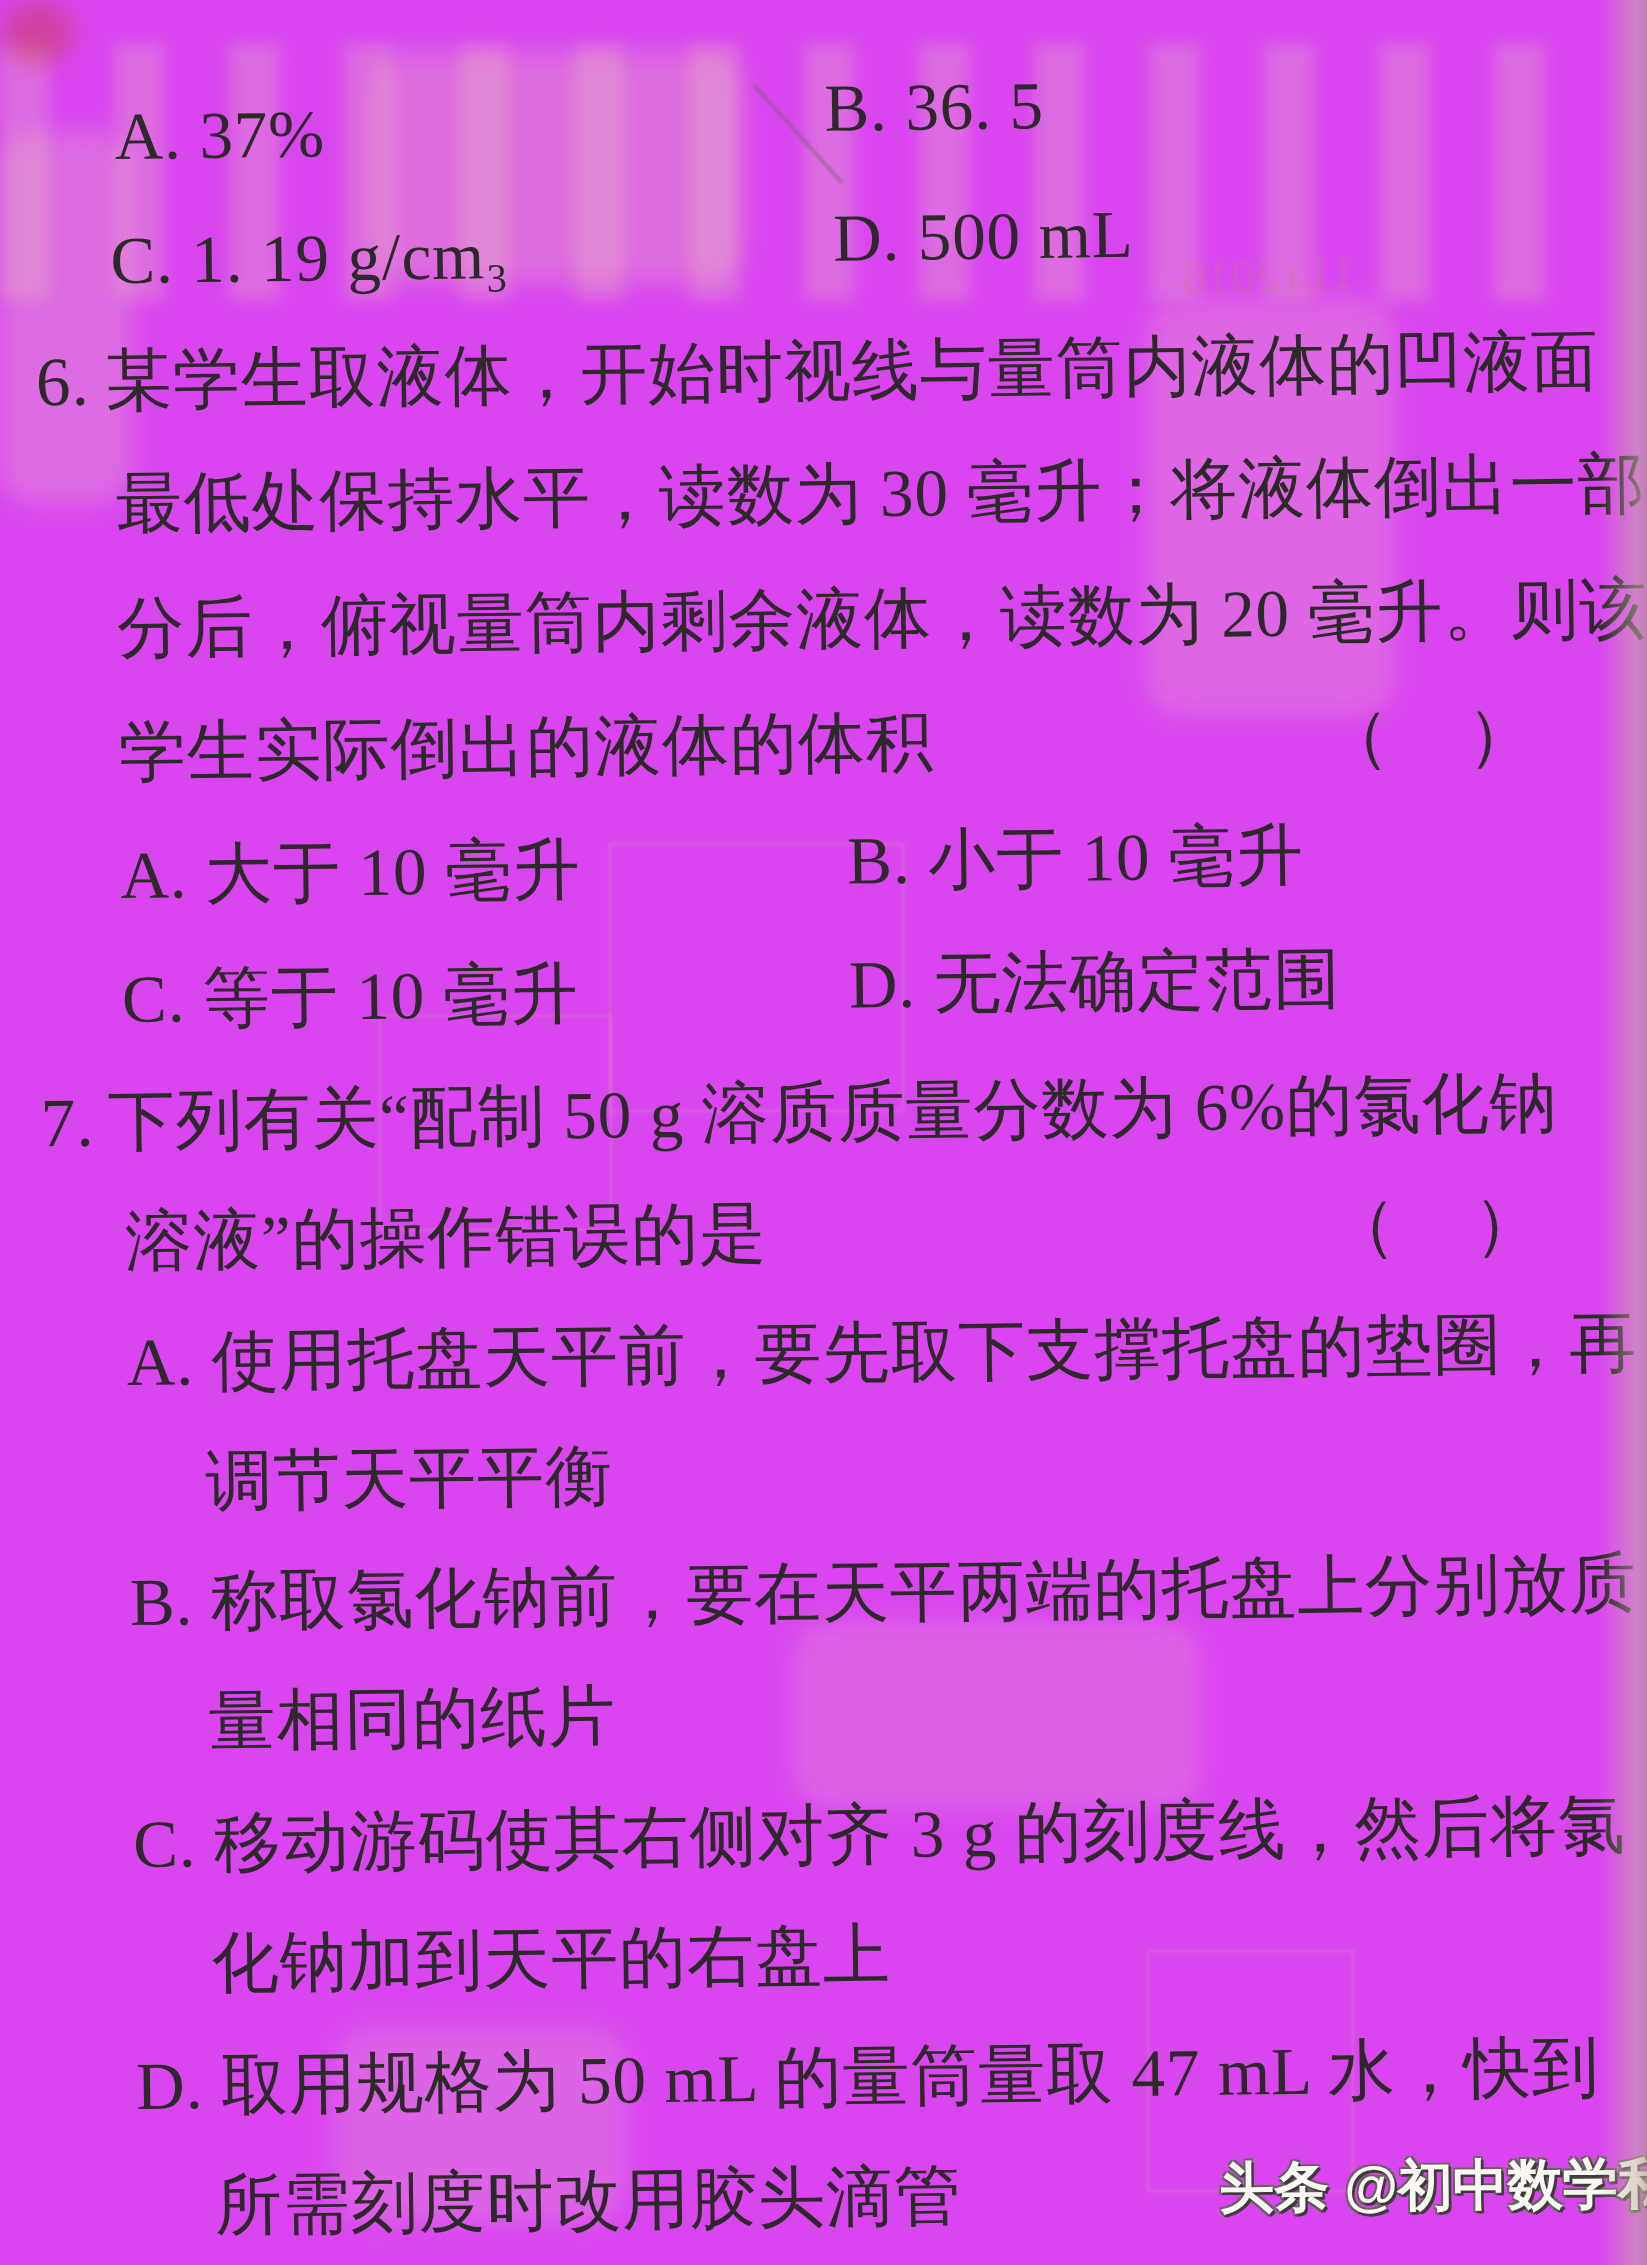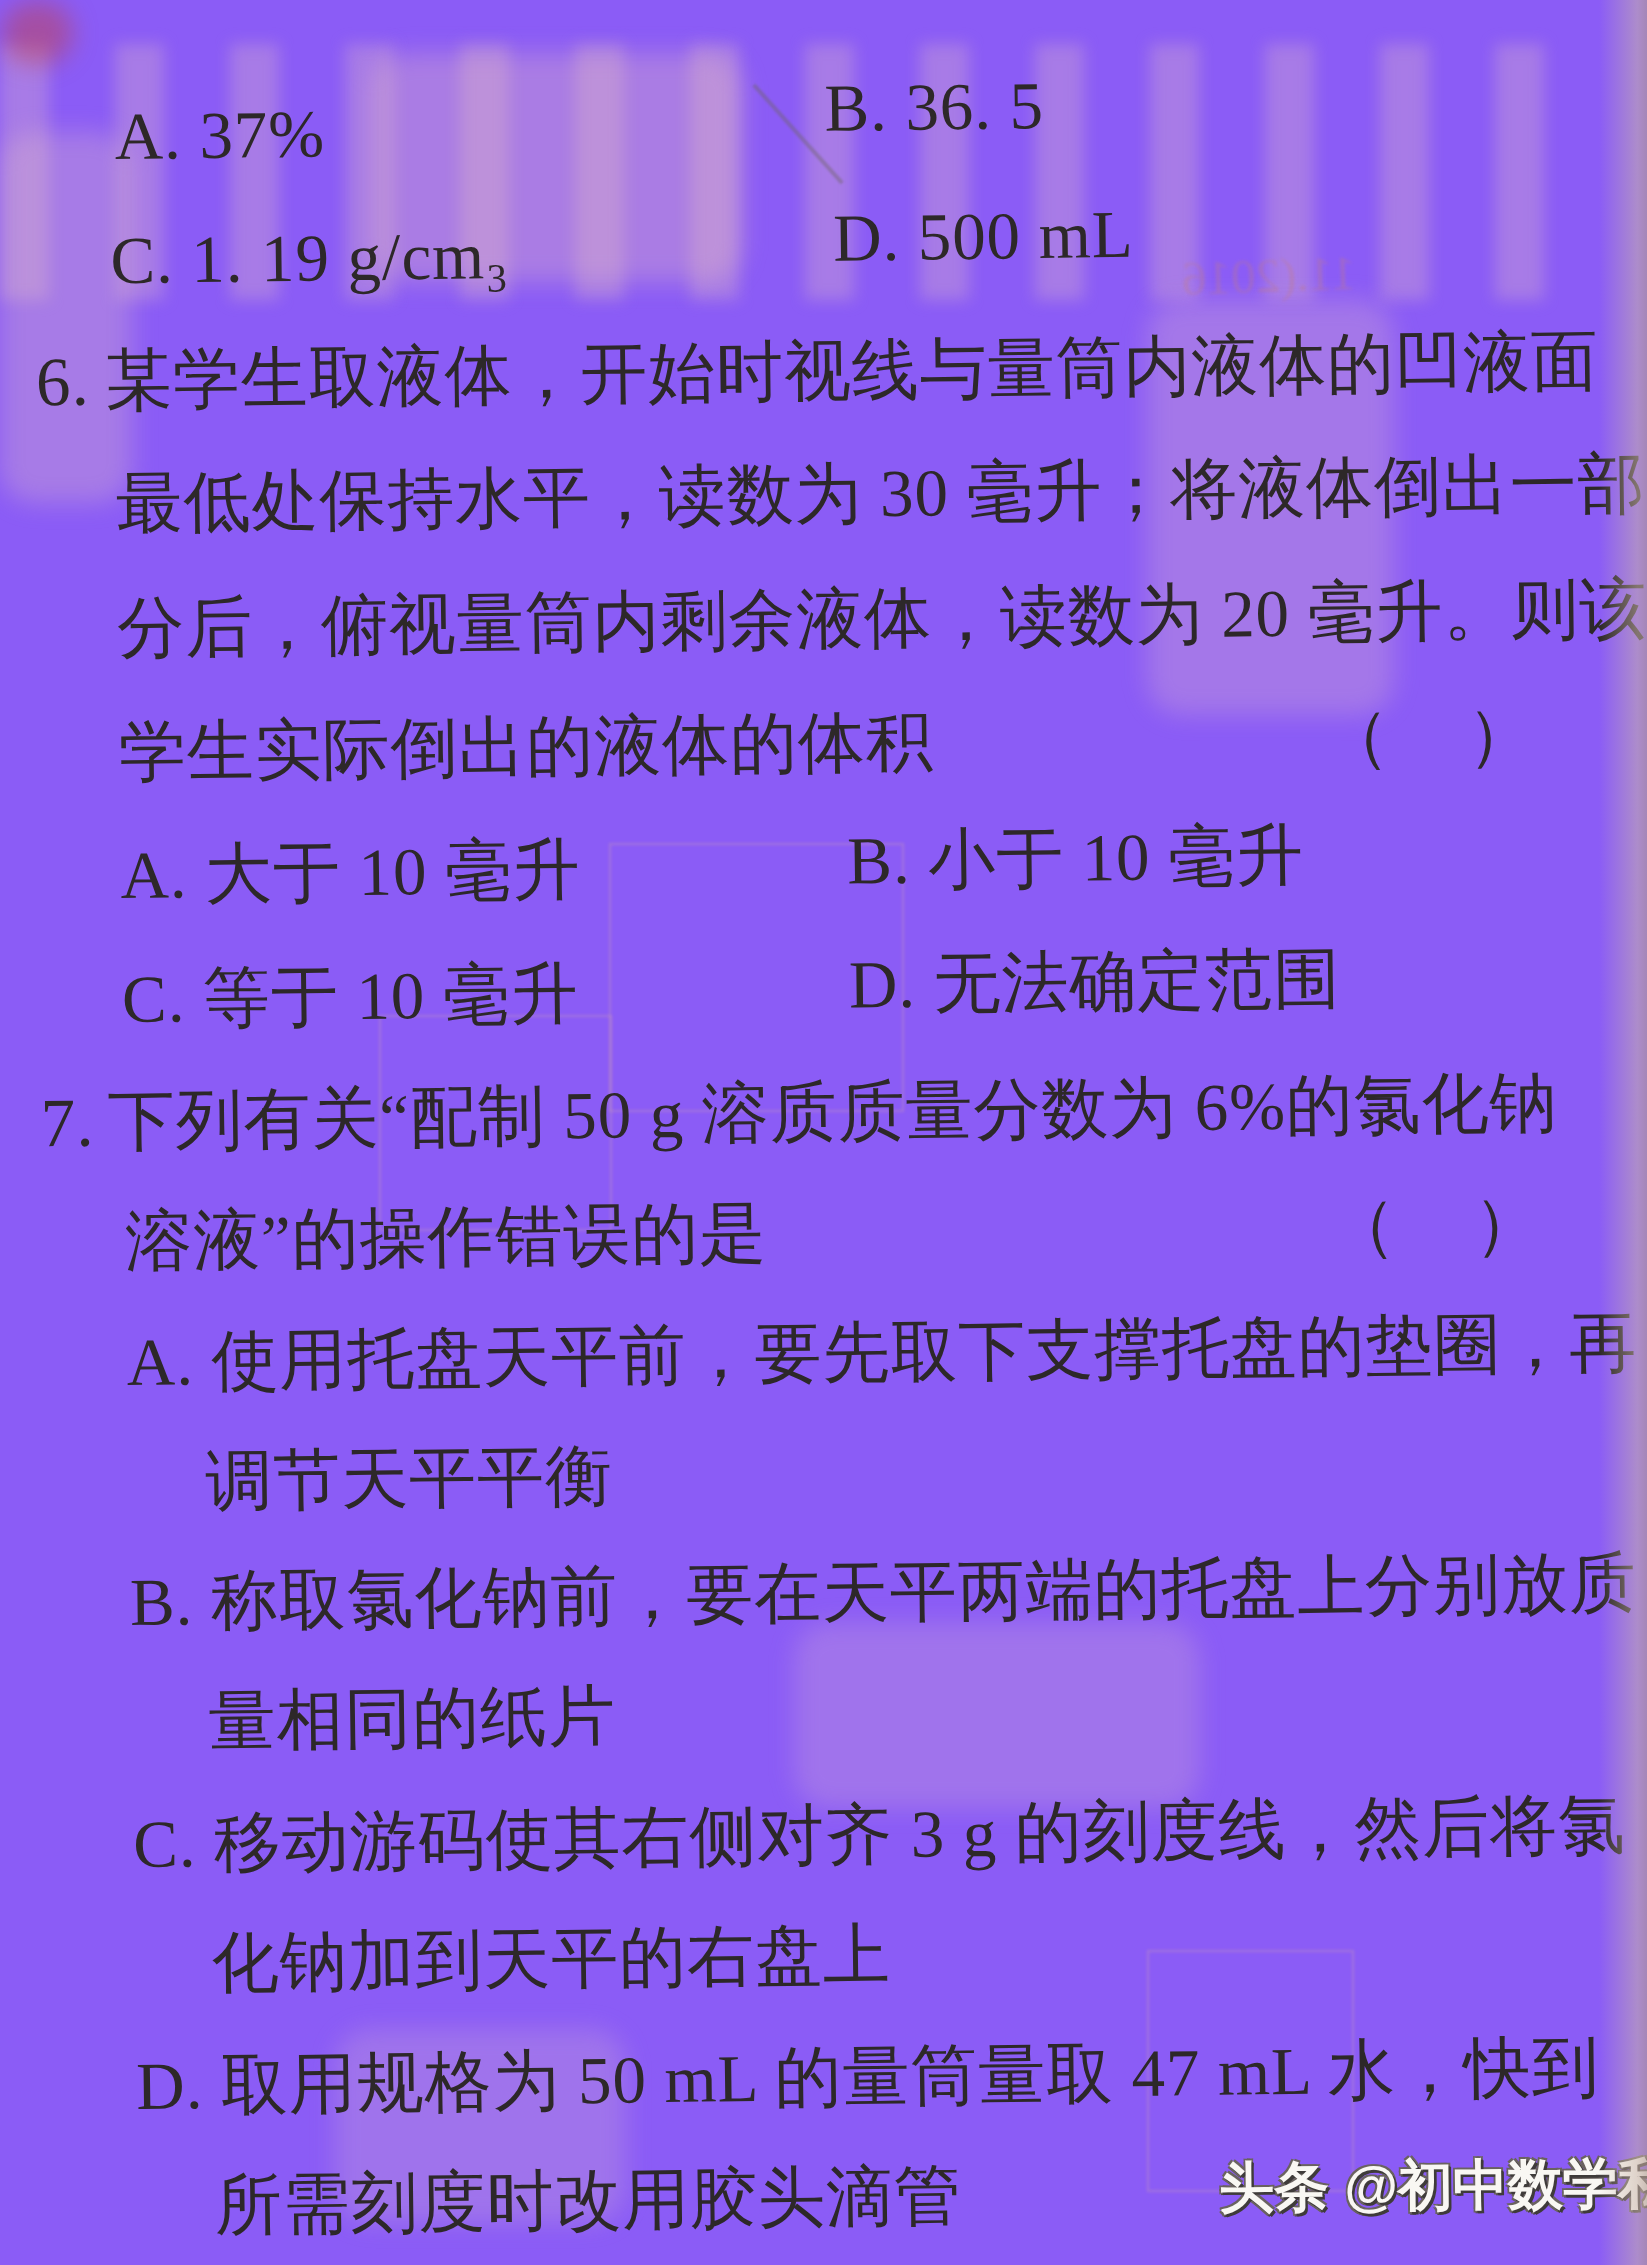--- a/index.html
+++ b/index.html
@@ -1,19 +1,19 @@
 <!DOCTYPE html>
 <html style="font-size:14px"><head>
 <meta charset="utf-8">
 <style>
   html,body{margin:0;padding:0;background:#d8d2cc;}
   #page{
     position:relative;
     width:1648px;height:2266px;
-    background:#8b5cf6;
+    background:#d946ef;
     overflow:hidden;
     font-family:"Liberation Serif","DejaVu Serif",serif;
   }
   
   #content{
     position:absolute;inset:0;
     transform:rotate(-0.75deg);
     transform-origin:53px 1147px;
   }
   .line{

